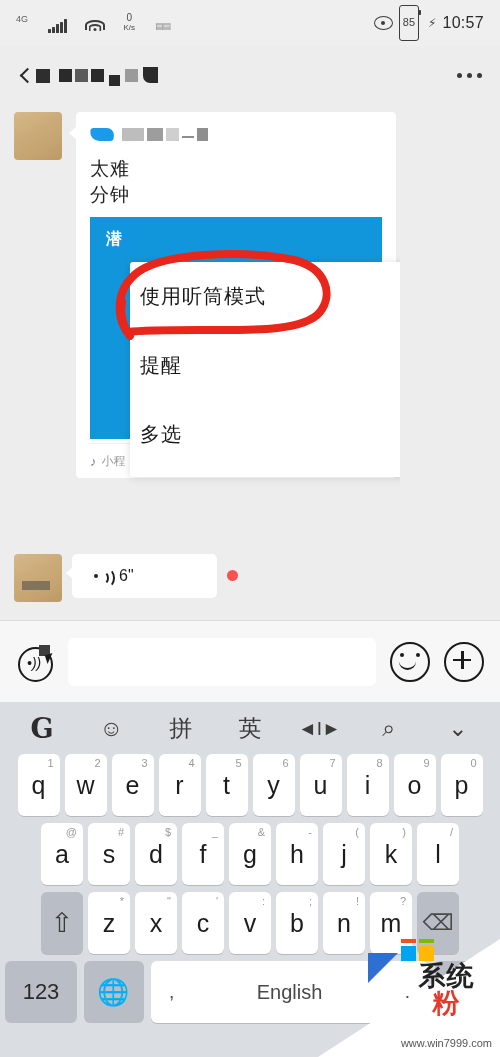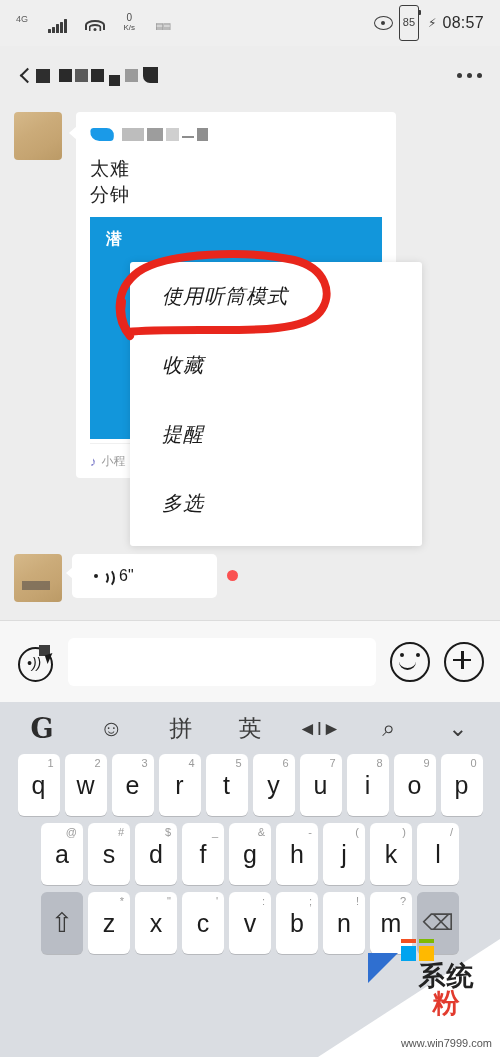--- a/index.html
+++ b/index.html
@@ -53,21 +53,21 @@
   .nav-back{width:12px;height:12px;position:relative;margin-right:6px;}
   .nav-back:before{content:"";position:absolute;left:4px;top:1px;width:9px;height:9px;
     border-left:2px solid #2b2b2b;border-bottom:2px solid #2b2b2b;transform:rotate(45deg);}
   .mosaic{display:inline-block;}
   .mosaic b{display:inline-block;width:13px;height:13px;margin-right:3px;vertical-align:middle;}
   .nav-title{display:flex;align-items:center;gap:2px;margin-left:6px;}
   .nav-dots{margin-left:auto;display:flex;gap:5px;}
   .nav-dots i{width:5px;height:5px;border-radius:50%;background:#3a3a3a;display:block;}
 
   
-  .chat{position:absolute;top:104px;left:0;width:500px;height:516px;background:#ededed;overflow:hidden;}
+  .chat{position:absolute;top:104px;left:0;width:400px;height:516px;background:#ededed;overflow:hidden;}
   .msg{position:absolute;display:flex;}
   .avatar{width:48px;height:48px;border-radius:4px;flex:none;
     background:linear-gradient(150deg,#d6b98a 0%,#cbab79 40%,#c5a471 70%,#bb9a66 100%);}
   .avatar.small{position:relative;overflow:hidden;}
   .avatar.small:after{content:"";position:absolute;left:8px;bottom:12px;width:28px;height:9px;
     background:#6e6154;opacity:.75;}
 
   
   .card{
     position:absolute;left:76px;top:8px;width:320px;
@@ -98,22 +98,22 @@
   .voice-ico .a1,.voice-ico .a2{position:absolute;border:2px solid #1f1f1f;border-left-color:transparent;
     border-top-color:transparent;border-bottom-color:transparent;border-radius:50%;}
   .voice-ico .a1{left:3px;top:3px;width:8px;height:10px;}
   .voice-ico .a2{left:5px;top:0px;width:12px;height:16px;}
   .voice-dur{font-size:16px;color:#1b1b1b;}
   .unread-dot{width:11px;height:11px;border-radius:50%;background:#fa5151;margin-top:16px;}
 
   
   .ctx-menu{position:absolute;left:130px;top:158px;width:292px;background:#fff;
     border-radius:3px;box-shadow:0 1px 8px rgba(0,0,0,.13);padding:0 0 8px;}
-  .ctx-item{height:69px;display:flex;align-items:center;padding-left:32px;
-    font-size:20px;color:#1a1a1a;letter-spacing:1px;box-sizing:border-box;font-style:italic;}
+  .ctx-item{height:69px;display:flex;align-items:center;padding-left:10px;
+    font-size:20px;color:#1a1a1a;letter-spacing:1px;box-sizing:border-box;}
 
   
   .annot{position:absolute;left:108px;top:146px;width:230px;height:96px;pointer-events:none;}
 
   
   .inputbar{position:absolute;top:620px;left:0;width:500px;height:82px;background:#f7f7f7;
     display:flex;align-items:center;padding:0 16px;box-sizing:border-box;gap:14px;
     border-top:1px solid #dcdcdc;}
   .voice-switch{width:38px;height:38px;position:relative;flex:none;}
   .voice-switch .circ{position:absolute;left:2px;top:4px;width:31px;height:31px;border-radius:50%;
@@ -206,21 +206,21 @@
       <span class="speed">
         <span class="num">0</span>
         <span class="unit">K/s</span>
       </span>
       <span class="sim">▤▤</span>
     </div>
     <div class="sb-right">
       <span class="eye"></span>
       <span class="battery">85</span>
       <span class="bolt">⚡</span>
-      <span class="clock">08:57</span>
+      <span class="clock">10:57</span>
     </div>
   </div>
 
   <div class="navbar">
     <span class="nav-back"></span>
     <span class="mosaic">
       <b style="background:#2e2e2e;width:14px;height:14px;"></b>
     </span>
     <span class="nav-title">
       <b class="mosaic" style="display:inline-block;"><b style="background:#2a2a2a;"></b><b style="background:#5a5a5a;"></b><b style="background:#2a2a2a;"></b></b>
@@ -273,21 +273,20 @@
             <i class="a1"></i>
             <i class="a2"></i>
         </span>
         <span class="voice-dur">6"</span>
       </div>
       <div class="unread-dot"></div>
     </div>
 
     <div class="ctx-menu">
       <div class="ctx-item">使用听筒模式</div>
-      <div class="ctx-item">收藏</div>
       <div class="ctx-item">提醒</div>
       <div class="ctx-item">多选</div>
     </div>
 
     <svg class="annot" viewBox="0 0 230 96">
       <path d="M22 86 C8 70 6 40 30 22 C58 2 140 0 186 10 C218 18 226 44 212 62 C196 82 140 80 92 80 C60 80 36 80 20 82" fill="none" stroke="#e8261c" stroke-width="8" stroke-linecap="round" stroke-linejoin="round"></path>
       <path d="M20 82 C14 74 12 62 14 52" fill="none" stroke="#e8261c" stroke-width="8" stroke-linecap="round"></path>
     </svg>
 
   </div>
@@ -437,20 +436,35 @@
           </div>
         <div class="key">
             <span class="sup">?</span>
             <span>m</span>
           </div>
         <div class="key bksp-key">
             <span class="bksp-ico">⌫</span>
           </div>
       </div>
 
+      <div class="kb-row row4">
+        <div class="k123">123</div>
+        <div class="kglobe">
+          <span>🌐</span>
+        </div>
+        <div class="kspace">
+          <span class="pn">,</span>
+          <span class="lbl">English</span>
+          <span class="pn">.</span>
+        </div>
+        <div class="kemo">
+          <span>:-)</span>
+          <span class="sub">⏎</span>
+        </div>
+      </div>
 
     </div>
   </div>
 
   <div class="watermark">
     <div class="wm-blue"></div>
     <div class="wm-tri"></div>
     <div class="wm-inner">
       <div class="ms-logo">
           <i></i>

